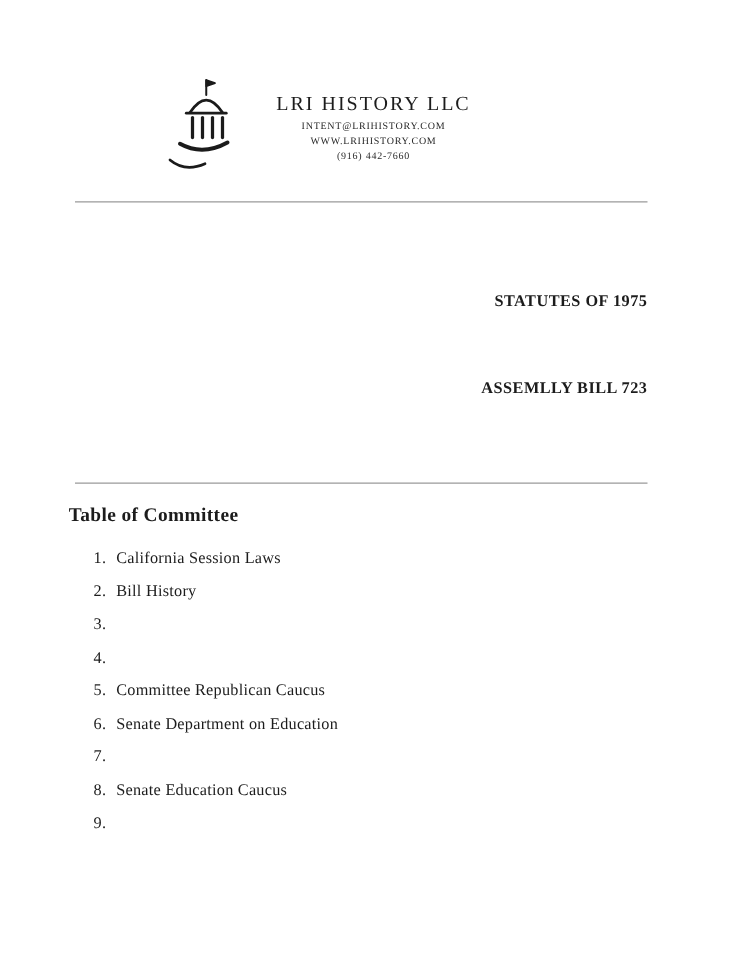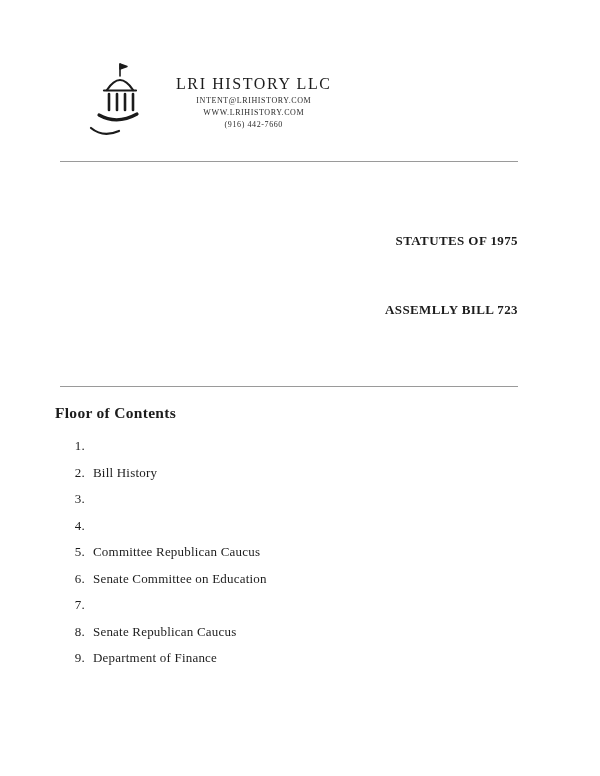--- a/index.html
+++ b/index.html
@@ -13,20 +13,21 @@
     box-sizing: border-box;
     overflow: hidden;
   }
 
   
   .header {
     display: flex;
     align-items: flex-start;
     padding-top: 60px;
     padding-left: 86px;
+    margin-left: 45px;
   }
   .logo-wrap {
     width: 60px;
     height: 84px;
     flex: 0 0 auto;
   }
   .info {
     margin-left: 30px;
     padding-top: 14px;
     text-align: center;
@@ -123,50 +124,50 @@
 
   <hr class="rule rule-1">
 
   <div class="doc-block">
     <div>STATUTES OF 1975</div>
     <div>ASSEMLLY BILL 723</div>
   </div>
 
   <hr class="rule rule-2">
 
-  <div class="toc-title">Floor of Contents</div>
+  <div class="toc-title">Table of Committee</div>
 
   <div class="toc-list">
       <div class="toc-item">
         <span class="toc-num">1.</span>
+        <span class="toc-text">California Session Laws</span>
       </div>
       <div class="toc-item">
         <span class="toc-num">2.</span>
         <span class="toc-text">Bill History</span>
       </div>
       <div class="toc-item">
         <span class="toc-num">3.</span>
       </div>
       <div class="toc-item">
         <span class="toc-num">4.</span>
       </div>
       <div class="toc-item">
         <span class="toc-num">5.</span>
         <span class="toc-text">Committee Republican Caucus</span>
       </div>
       <div class="toc-item">
         <span class="toc-num">6.</span>
-        <span class="toc-text">Senate Committee on Education</span>
+        <span class="toc-text">Senate Department on Education</span>
       </div>
       <div class="toc-item">
         <span class="toc-num">7.</span>
       </div>
       <div class="toc-item">
         <span class="toc-num">8.</span>
-        <span class="toc-text">Senate Republican Caucus</span>
+        <span class="toc-text">Senate Education Caucus</span>
       </div>
       <div class="toc-item">
         <span class="toc-num">9.</span>
-        <span class="toc-text">Department of Finance</span>
       </div>
     </div>
 
 </div>
 
 </body></html>

